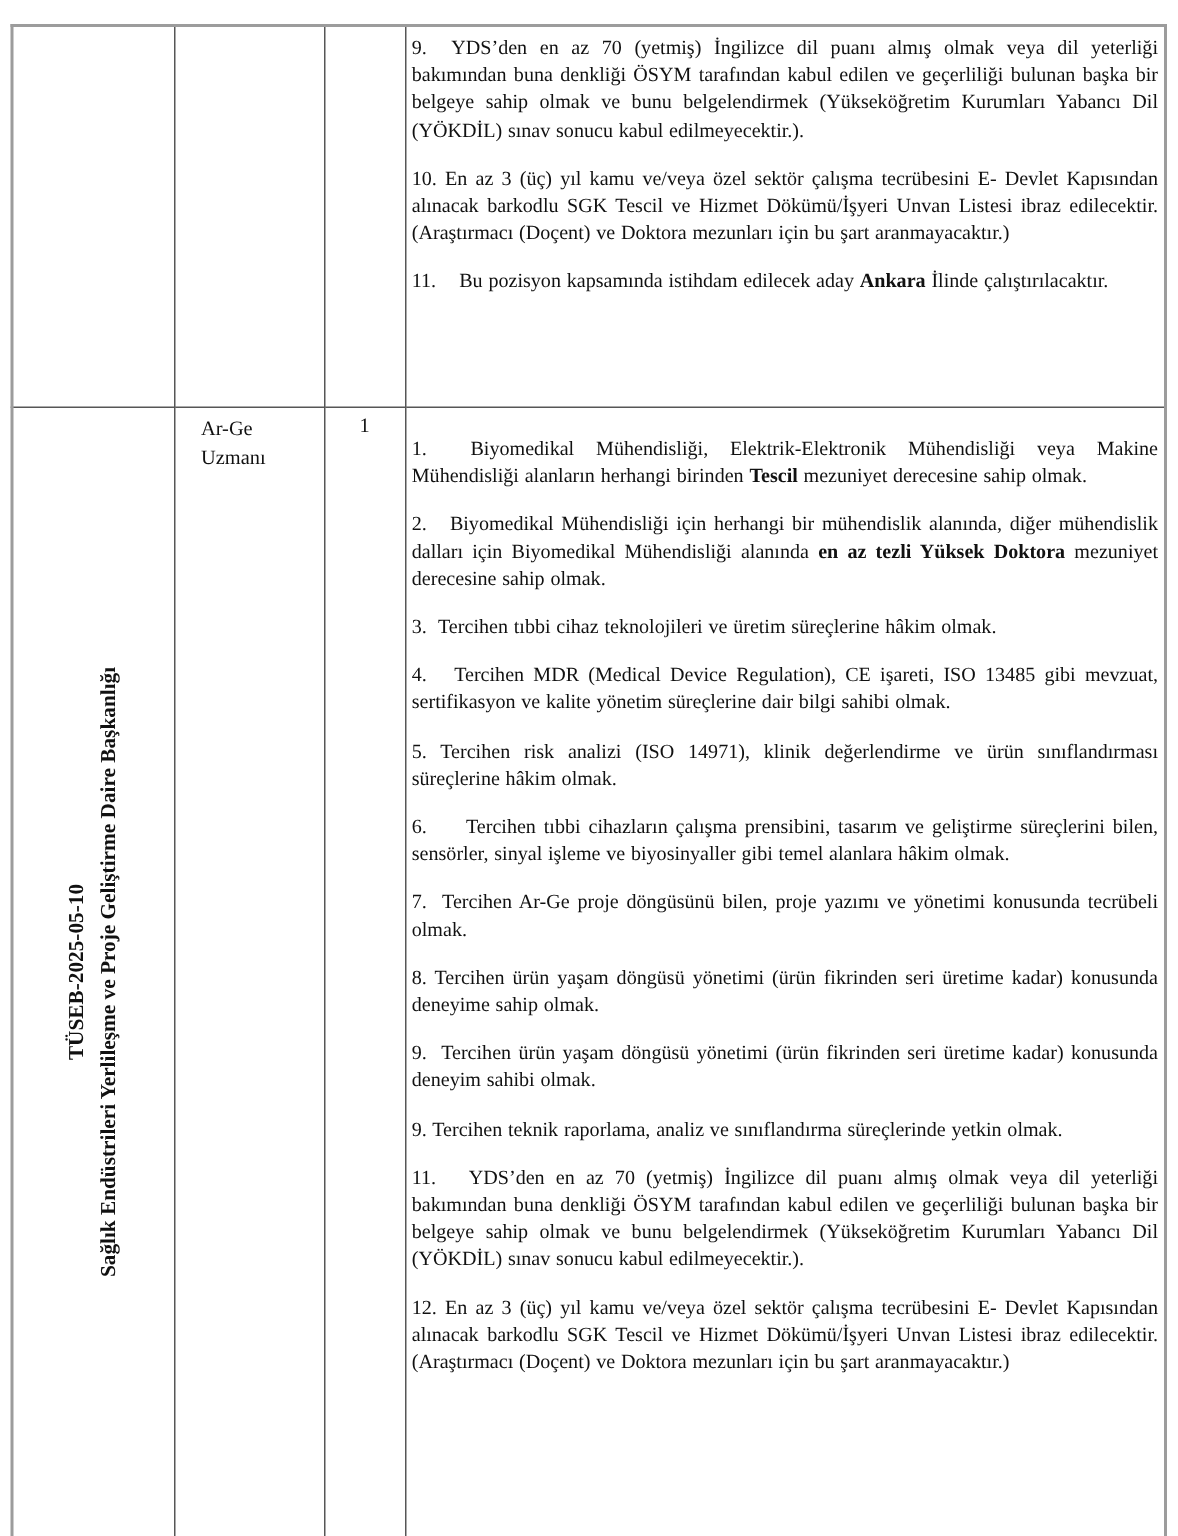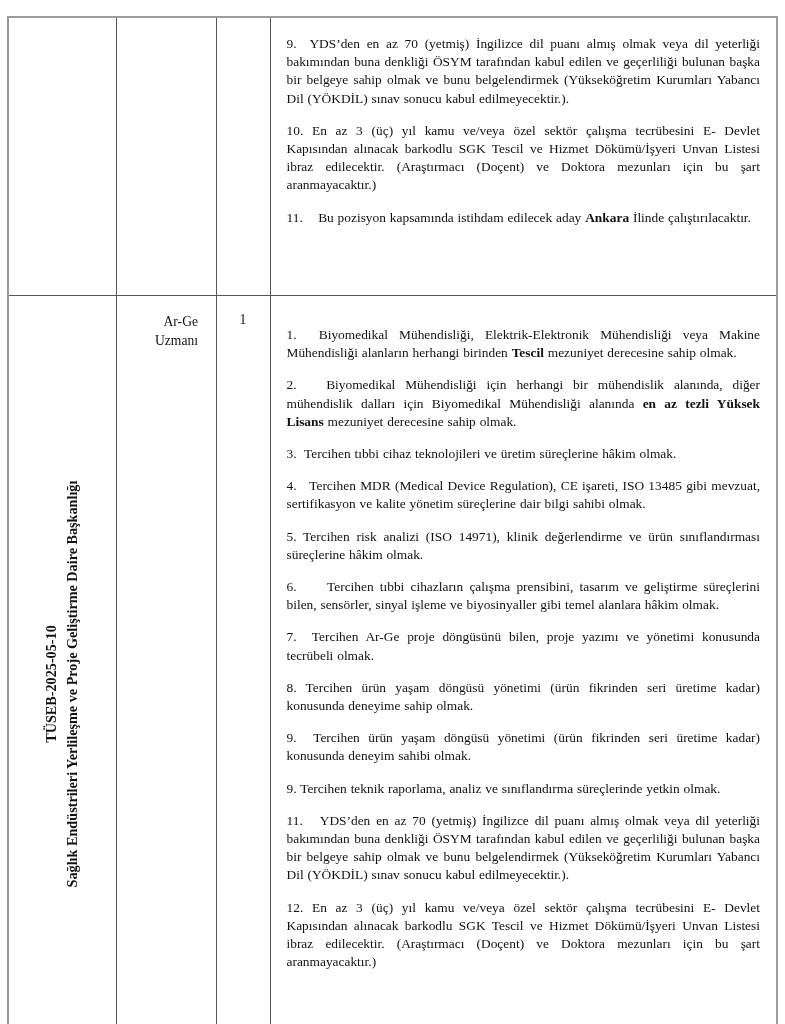--- a/index.html
+++ b/index.html
@@ -11,21 +11,21 @@
   }
   .sheet{position:relative;width:785px;height:1024px;background:#ffffff;overflow:hidden;}
   table.doc{
     position:absolute;left:7px;top:16px;width:771px;
     border-collapse:collapse;table-layout:fixed;
     border:2px solid #9c9c9c;
   }
   table.doc td{
     border:1px solid #565656;
     vertical-align:top;
-    padding:16px;
+    padding:4px;
     background:#ffffff;
   }
   tr.r0 td{height:245px;}
   tr.r1 td{height:748px;}
 
   
   td.c-reqs{padding:1px 7px 4px 6px;}
   .reqs p{
     margin:14px 0 0 0;
     font-size:13.4px;
@@ -48,21 +48,21 @@
     text-align:center;
     font-weight:bold;
     font-size:14.2px;
     line-height:21px;
   }
 
   
   td.c-title{vertical-align:middle;text-align:center;}
   .pos-title{
     margin:0 auto;max-width:64px;
-    font-size:13.6px;line-height:19px;text-align:right;
+    font-size:13.6px;line-height:19px;text-align:left;
   }
 
   
   td.c-count{vertical-align:middle;text-align:center;font-size:13.6px;}
 </style>
 </head>
 <body>
 
 <div class="sheet">
   <table class="doc">
@@ -96,21 +96,21 @@
         </td>
         <td class="c-title">
           <div class="pos-title">Ar-Ge Uzmanı</div>
         </td>
         <td class="c-count">
           <span>1</span>
         </td>
         <td class="c-reqs">
           <div class="reqs">
               <p><span>1.&nbsp; Biyomedikal Mühendisliği, Elektrik-Elektronik Mühendisliği veya Makine Mühendisliği alanların herhangi birinden </span><b>Tescil</b><span> mezuniyet derecesine sahip olmak.</span></p>
-              <p><span>2.&nbsp;&nbsp; Biyomedikal Mühendisliği için herhangi bir mühendislik alanında, diğer mühendislik dalları için Biyomedikal Mühendisliği alanında </span><b>en az tezli Yüksek Lisans</b><span> mezuniyet derecesine sahip olmak.</span></p>
+              <p><span>2.&nbsp;&nbsp; Biyomedikal Mühendisliği için herhangi bir mühendislik alanında, diğer mühendislik dalları için Biyomedikal Mühendisliği alanında </span><b>en az tezli Yüksek Doktora</b><span> mezuniyet derecesine sahip olmak.</span></p>
               <p><span>3.&nbsp; Tercihen tıbbi cihaz teknolojileri ve üretim süreçlerine hâkim olmak.</span></p>
               <p><span>4.&nbsp;&nbsp; Tercihen MDR (Medical Device Regulation), CE işareti, ISO 13485 gibi mevzuat, sertifikasyon ve kalite yönetim süreçlerine dair bilgi sahibi olmak.</span></p>
               <p><span>5. Tercihen risk analizi (ISO 14971), klinik değerlendirme ve ürün sınıflandırması süreçlerine hâkim olmak.</span></p>
               <p><span>6.&nbsp;&nbsp;&nbsp;&nbsp; Tercihen tıbbi cihazların çalışma prensibini, tasarım ve geliştirme süreçlerini bilen, sensörler, sinyal işleme ve biyosinyaller gibi temel alanlara hâkim olmak.</span></p>
               <p><span>7.&nbsp; Tercihen Ar-Ge proje döngüsünü bilen, proje yazımı ve yönetimi konusunda tecrübeli olmak.</span></p>
               <p><span>8. Tercihen ürün yaşam döngüsü yönetimi (ürün fikrinden seri üretime kadar) konusunda deneyime sahip olmak.</span></p>
               <p><span>9.&nbsp; Tercihen ürün yaşam döngüsü yönetimi (ürün fikrinden seri üretime kadar) konusunda deneyim sahibi olmak.</span></p>
               <p><span>9. Tercihen teknik raporlama, analiz ve sınıflandırma süreçlerinde yetkin olmak.</span></p>
               <p><span>11.&nbsp;&nbsp; YDS’den en az 70 (yetmiş) İngilizce dil puanı almış olmak veya dil yeterliği bakımından buna denkliği ÖSYM tarafından kabul edilen ve geçerliliği bulunan başka bir belgeye sahip olmak ve bunu belgelendirmek (Yükseköğretim Kurumları Yabancı Dil (YÖKDİL) sınav sonucu kabul edilmeyecektir.).</span></p>
               <p><span>12. En az 3 (üç) yıl kamu ve/veya özel sektör çalışma tecrübesini E- Devlet Kapısından alınacak barkodlu SGK Tescil ve Hizmet Dökümü/İşyeri Unvan Listesi ibraz edilecektir. (Araştırmacı (Doçent) ve Doktora mezunları için bu şart aranmayacaktır.)</span></p>

